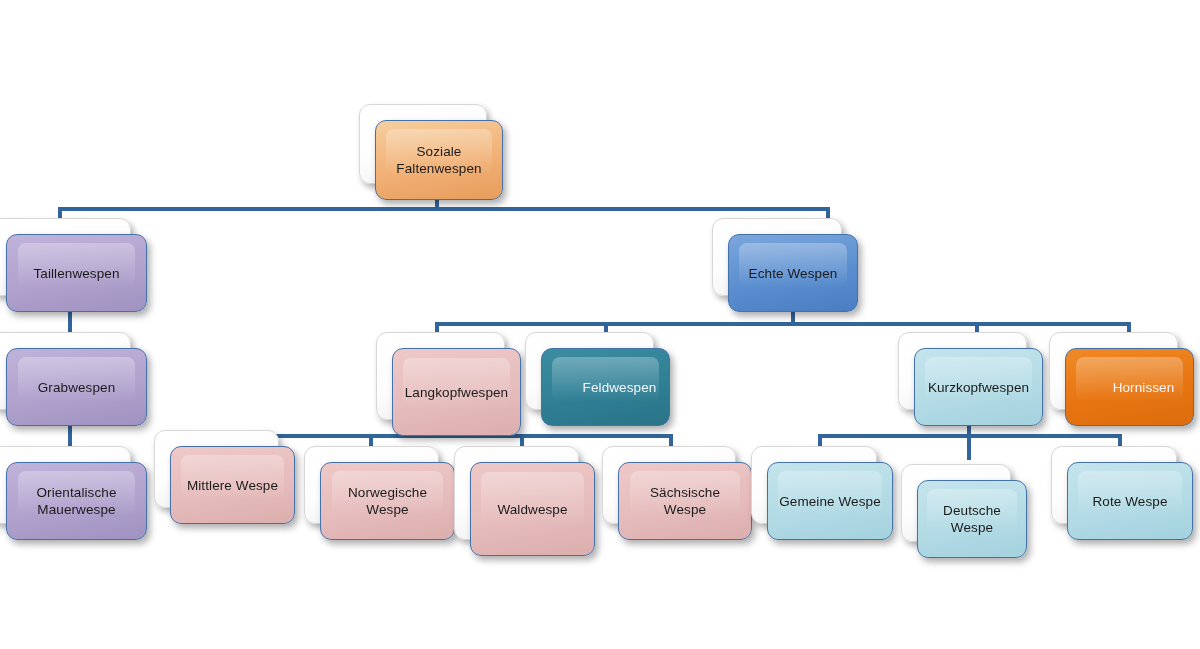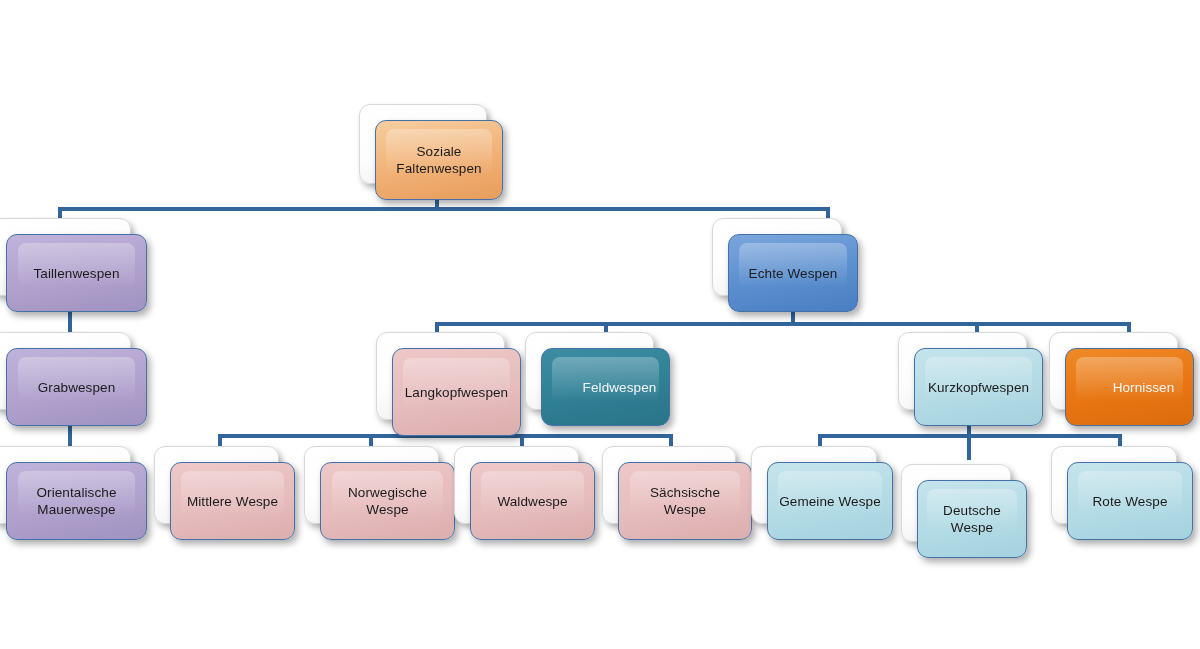--- a/index.html
+++ b/index.html
@@ -189,36 +189,36 @@
   </div>
 
   <div class="node" style="left:6px; top:462px; width:139px; height:76px;">
     <div class="back"></div>
     <div class="front fill-purple">
       <span class="label">Orientalische
 Mauerwespe</span>
     </div>
   </div>
 
-  <div class="node" style="left:170px; top:462px; width:123px; height:76px;">
+  <div class="node" style="left:170px; top:446px; width:123px; height:76px;">
     <div class="back"></div>
     <div class="front fill-pink">
       <span class="label">Mittlere Wespe</span>
     </div>
   </div>
 
   <div class="node" style="left:320px; top:462px; width:133px; height:76px;">
     <div class="back"></div>
     <div class="front fill-pink">
       <span class="label">Norwegische
 Wespe</span>
     </div>
   </div>
 
-  <div class="node" style="left:470px; top:462px; width:123px; height:76px;">
+  <div class="node" style="left:470px; top:462px; width:123px; height:92px;">
     <div class="back"></div>
     <div class="front fill-pink">
       <span class="label">Waldwespe</span>
     </div>
   </div>
 
   <div class="node" style="left:618px; top:462px; width:132px; height:76px;">
     <div class="back"></div>
     <div class="front fill-pink">
       <span class="label">Sächsische Wespe</span>

